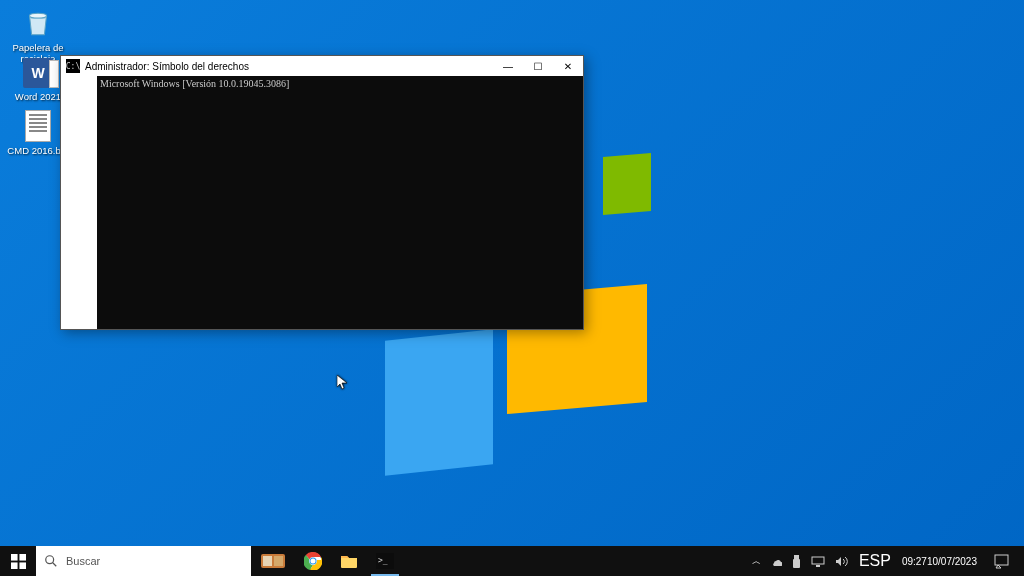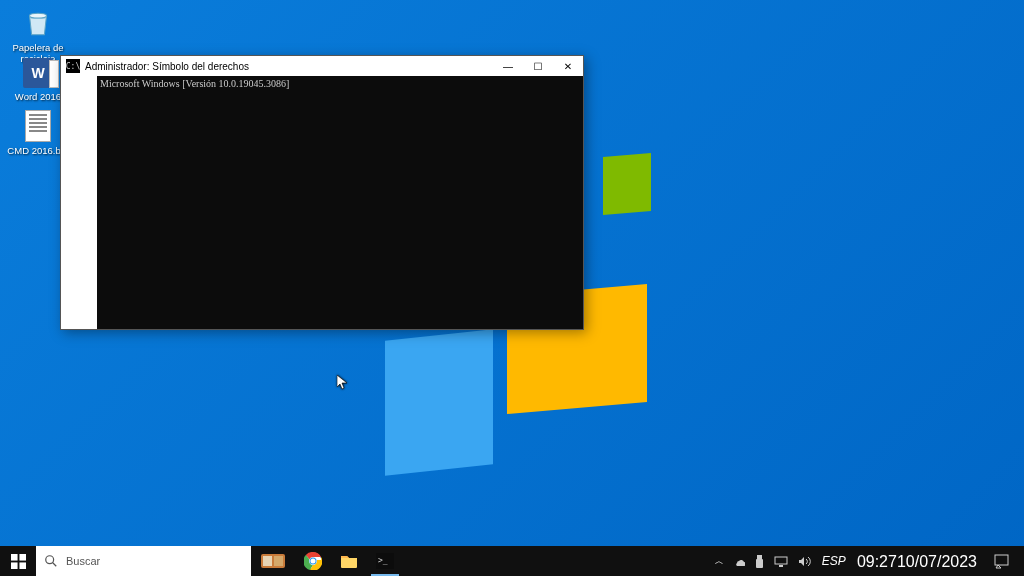--- a/index.html
+++ b/index.html
@@ -49,23 +49,23 @@
 .tb-item { display:flex; align-items:center; justify-content:center; cursor:pointer; }
 .start { width:36px; }
 .start svg { width:15px; height:15px; }
 .search { width:215px; background:#fff; color:#555; display:flex; align-items:center; font-size:11px; padding:0 8px; gap:8px; cursor:text; }
 .search svg { width:14px; height:14px; }
 .tbicon { width:36px; position:relative; }
 .tbicon.active::after { content:""; position:absolute; bottom:0; left:4px; right:4px; height:2px; background:#76b9ed; }
 .spacer { flex:1; }
 .tray { display:flex; align-items:center; gap:10px; padding:0 6px; font-size:10px; }
 .tray .up { font-size:9px; }
-.clock { text-align:right; font-size:16px; line-height:11px; padding:0 6px; cursor:pointer;justify-content:space-between; }
+.clock { text-align:right; font-size:10px; line-height:11px; padding:0 6px; cursor:pointer;justify-content:space-between; }
 .notif { width:36px; }
-.lang { font-size:12px; padding:0 5px; cursor:pointer;font-style:italic; }
+.lang { font-size:16px; padding:0 5px; cursor:pointer; }
 </style>
 </head>
 <body>
 
 <div class="winlogo">
   <div class="pane p-green"></div>
   <div class="pane p-yellow"></div>
   <div class="pane p-blue"></div>
 </div>
 
@@ -75,21 +75,21 @@
         <path fill="#d0e8f5" stroke="#5aa3c7" d="M8 10h16l-2 18H10z"></path>
         <path fill="#9fcbe0" d="M8 10h16l-1 3H9z"></path>
         <ellipse cx="16" cy="10" rx="8" ry="2.2" fill="#e8f4fa" stroke="#5aa3c7"></ellipse>
       </svg>
   </div>
   <div class="lbl">Papelera de reciclaje</div>
 </div>
 
 <div class="desk-icon word" style="left:5px; top:58px;">
   <div class="pic">W</div>
-  <div class="lbl">Word 2016</div>
+  <div class="lbl">Word 2021</div>
 </div>
 
 <div class="desk-icon txt" style="left:5px; top:110px;">
   <div class="pic"></div>
   <div class="lbl">CMD 2016.bat</div>
 </div>
 
 <div class="cmdwin">
   <div class="titlebar">
     <div class="tico">

